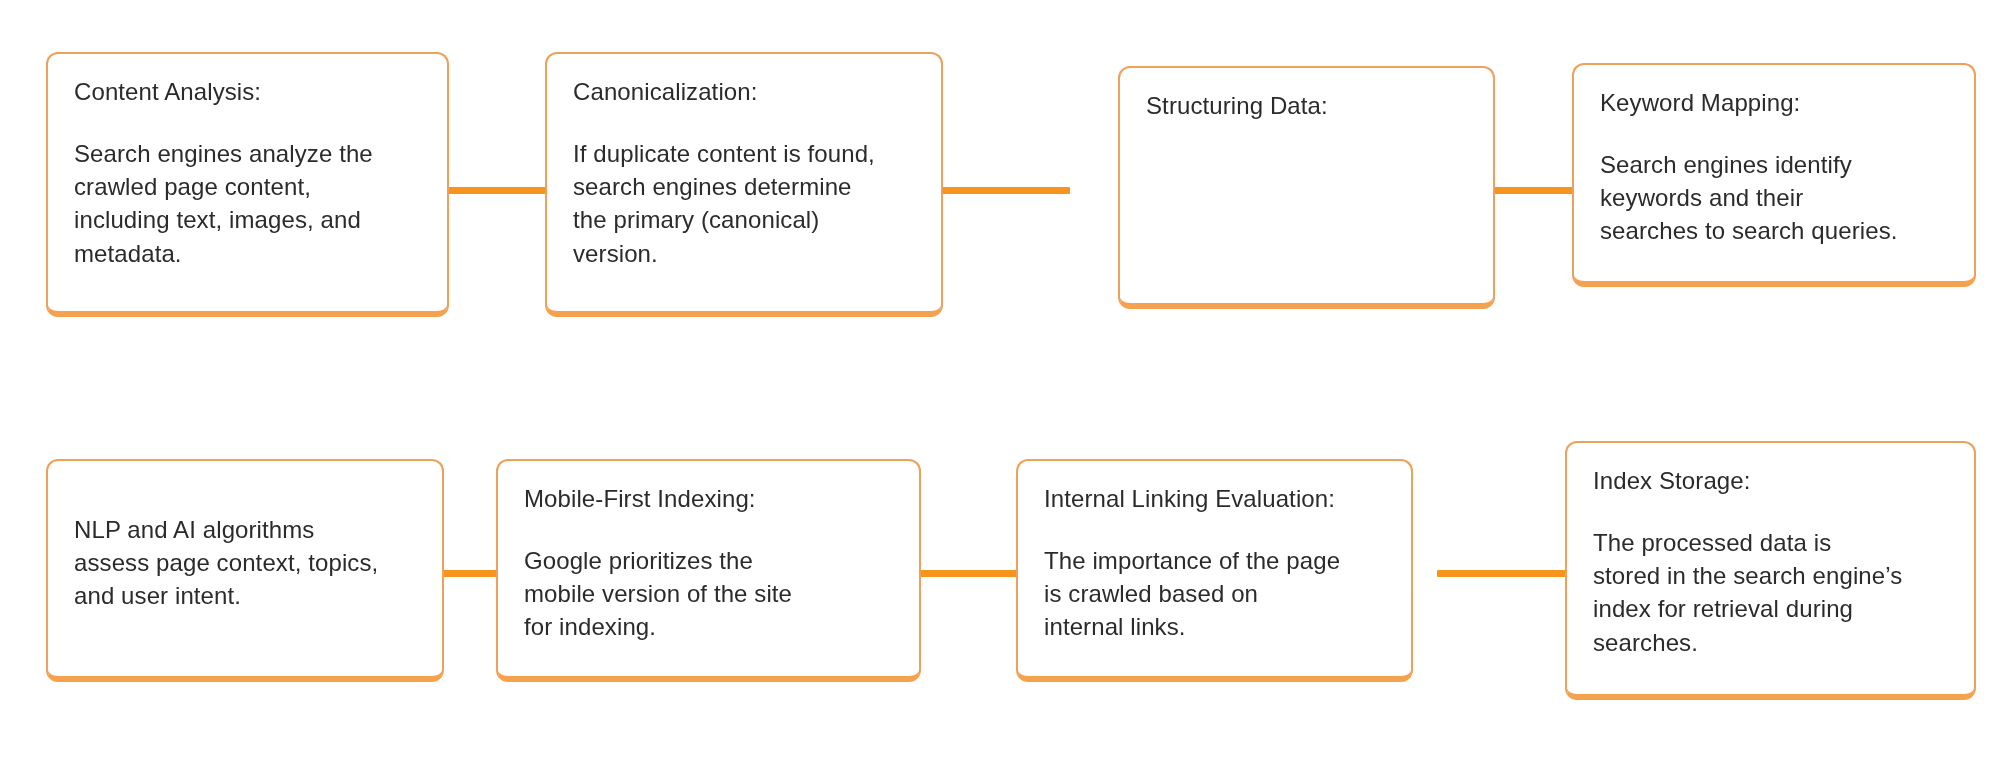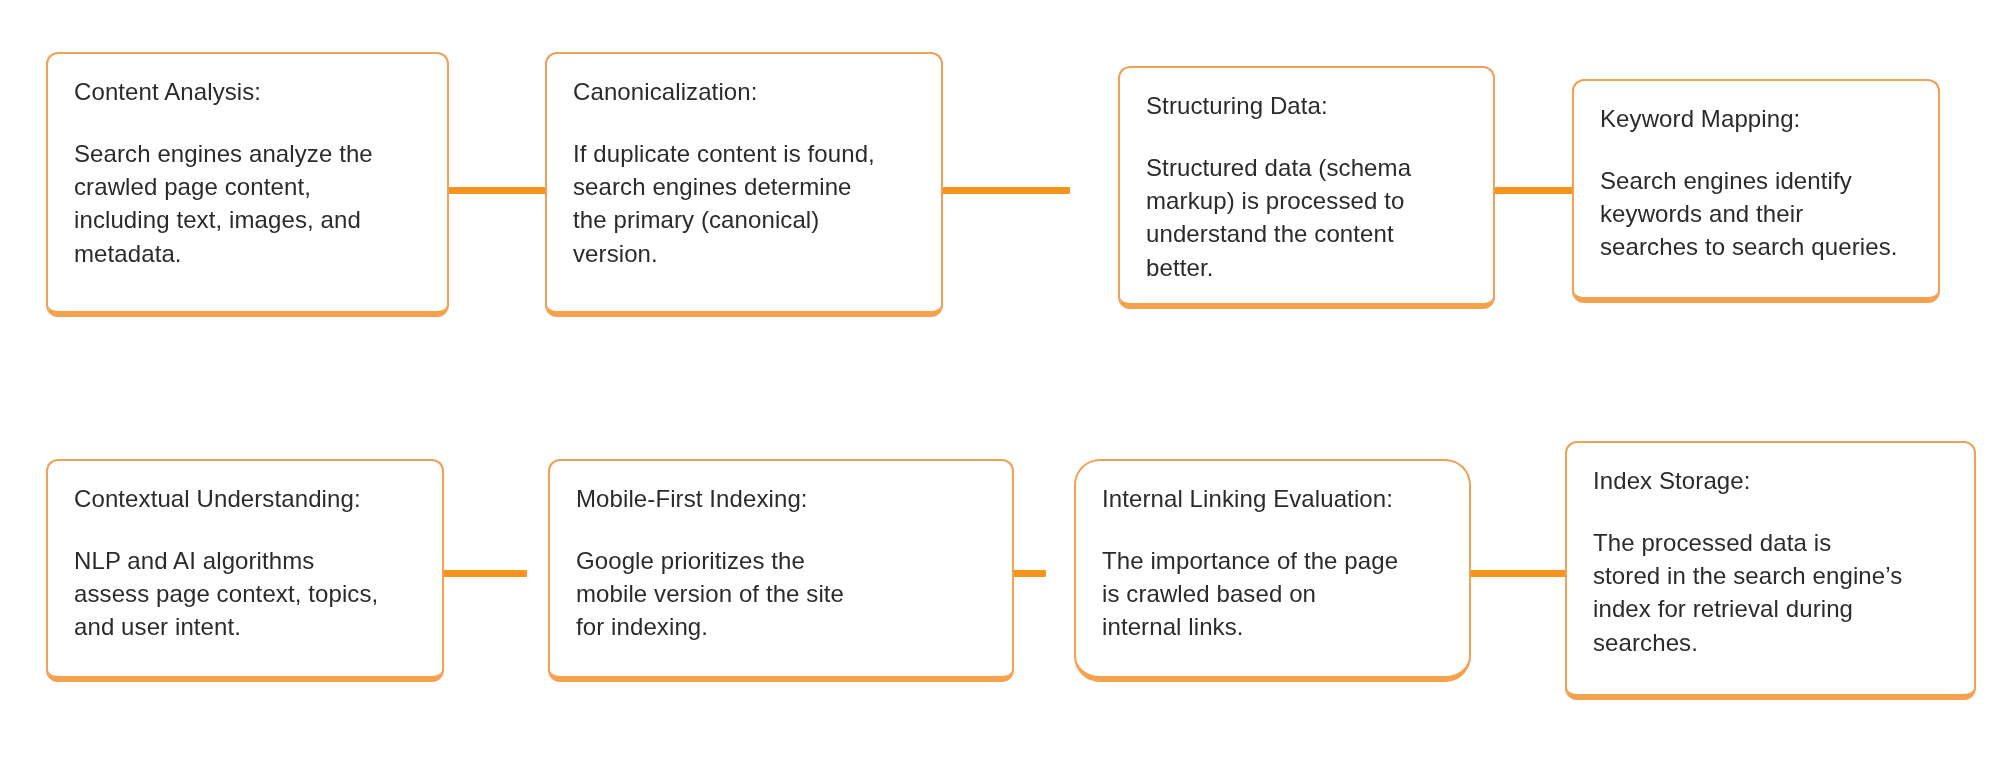--- a/index.html
+++ b/index.html
@@ -81,48 +81,43 @@
   <div class="node" style="left:545px; top:52px; width:398px; height:265px;">
     <div class="node-title">Canonicalization:</div>
     <div class="node-body">If duplicate content is found,
 search engines determine
 the primary (canonical)
 version.</div>
   </div>
 
   <div class="node" style="left:1118px; top:66px; width:377px; height:243px;">
     <div class="node-title">Structuring Data:</div>
-    <div class="node-body">Structured data (schema
-markup) is processed to
-understand the content
-better.</div>
   </div>
 
-  <div class="node" style="left:1572px; top:79px; width:368px; height:224px;">
+  <div class="node" style="left:1572px; top:63px; width:404px; height:224px;">
     <div class="node-title">Keyword Mapping:</div>
     <div class="node-body">Search engines identify
 keywords and their
 searches to search queries.</div>
   </div>
 
   <div class="node" style="left:46px; top:459px; width:398px; height:223px;">
-    <div class="node-title">Contextual Understanding:</div>
     <div class="node-body">NLP and AI algorithms
 assess page context, topics,
 and user intent.</div>
   </div>
 
-  <div class="node" style="left:548px; top:459px; width:466px; height:223px;">
+  <div class="node" style="left:496px; top:459px; width:425px; height:223px;">
     <div class="node-title">Mobile-First Indexing:</div>
     <div class="node-body">Google prioritizes the
 mobile version of the site
 for indexing.</div>
   </div>
 
-  <div class="node" style="left:1074px; top:459px; width:397px; height:223px;border-radius:26px;">
+  <div class="node" style="left:1016px; top:459px; width:397px; height:223px;">
     <div class="node-title">Internal Linking Evaluation:</div>
     <div class="node-body">The importance of the page
 is crawled based on
 internal links.</div>
   </div>
 
   <div class="node" style="left:1565px; top:441px; width:411px; height:259px;">
     <div class="node-title">Index Storage:</div>
     <div class="node-body">The processed data is
 stored in the search engine’s

